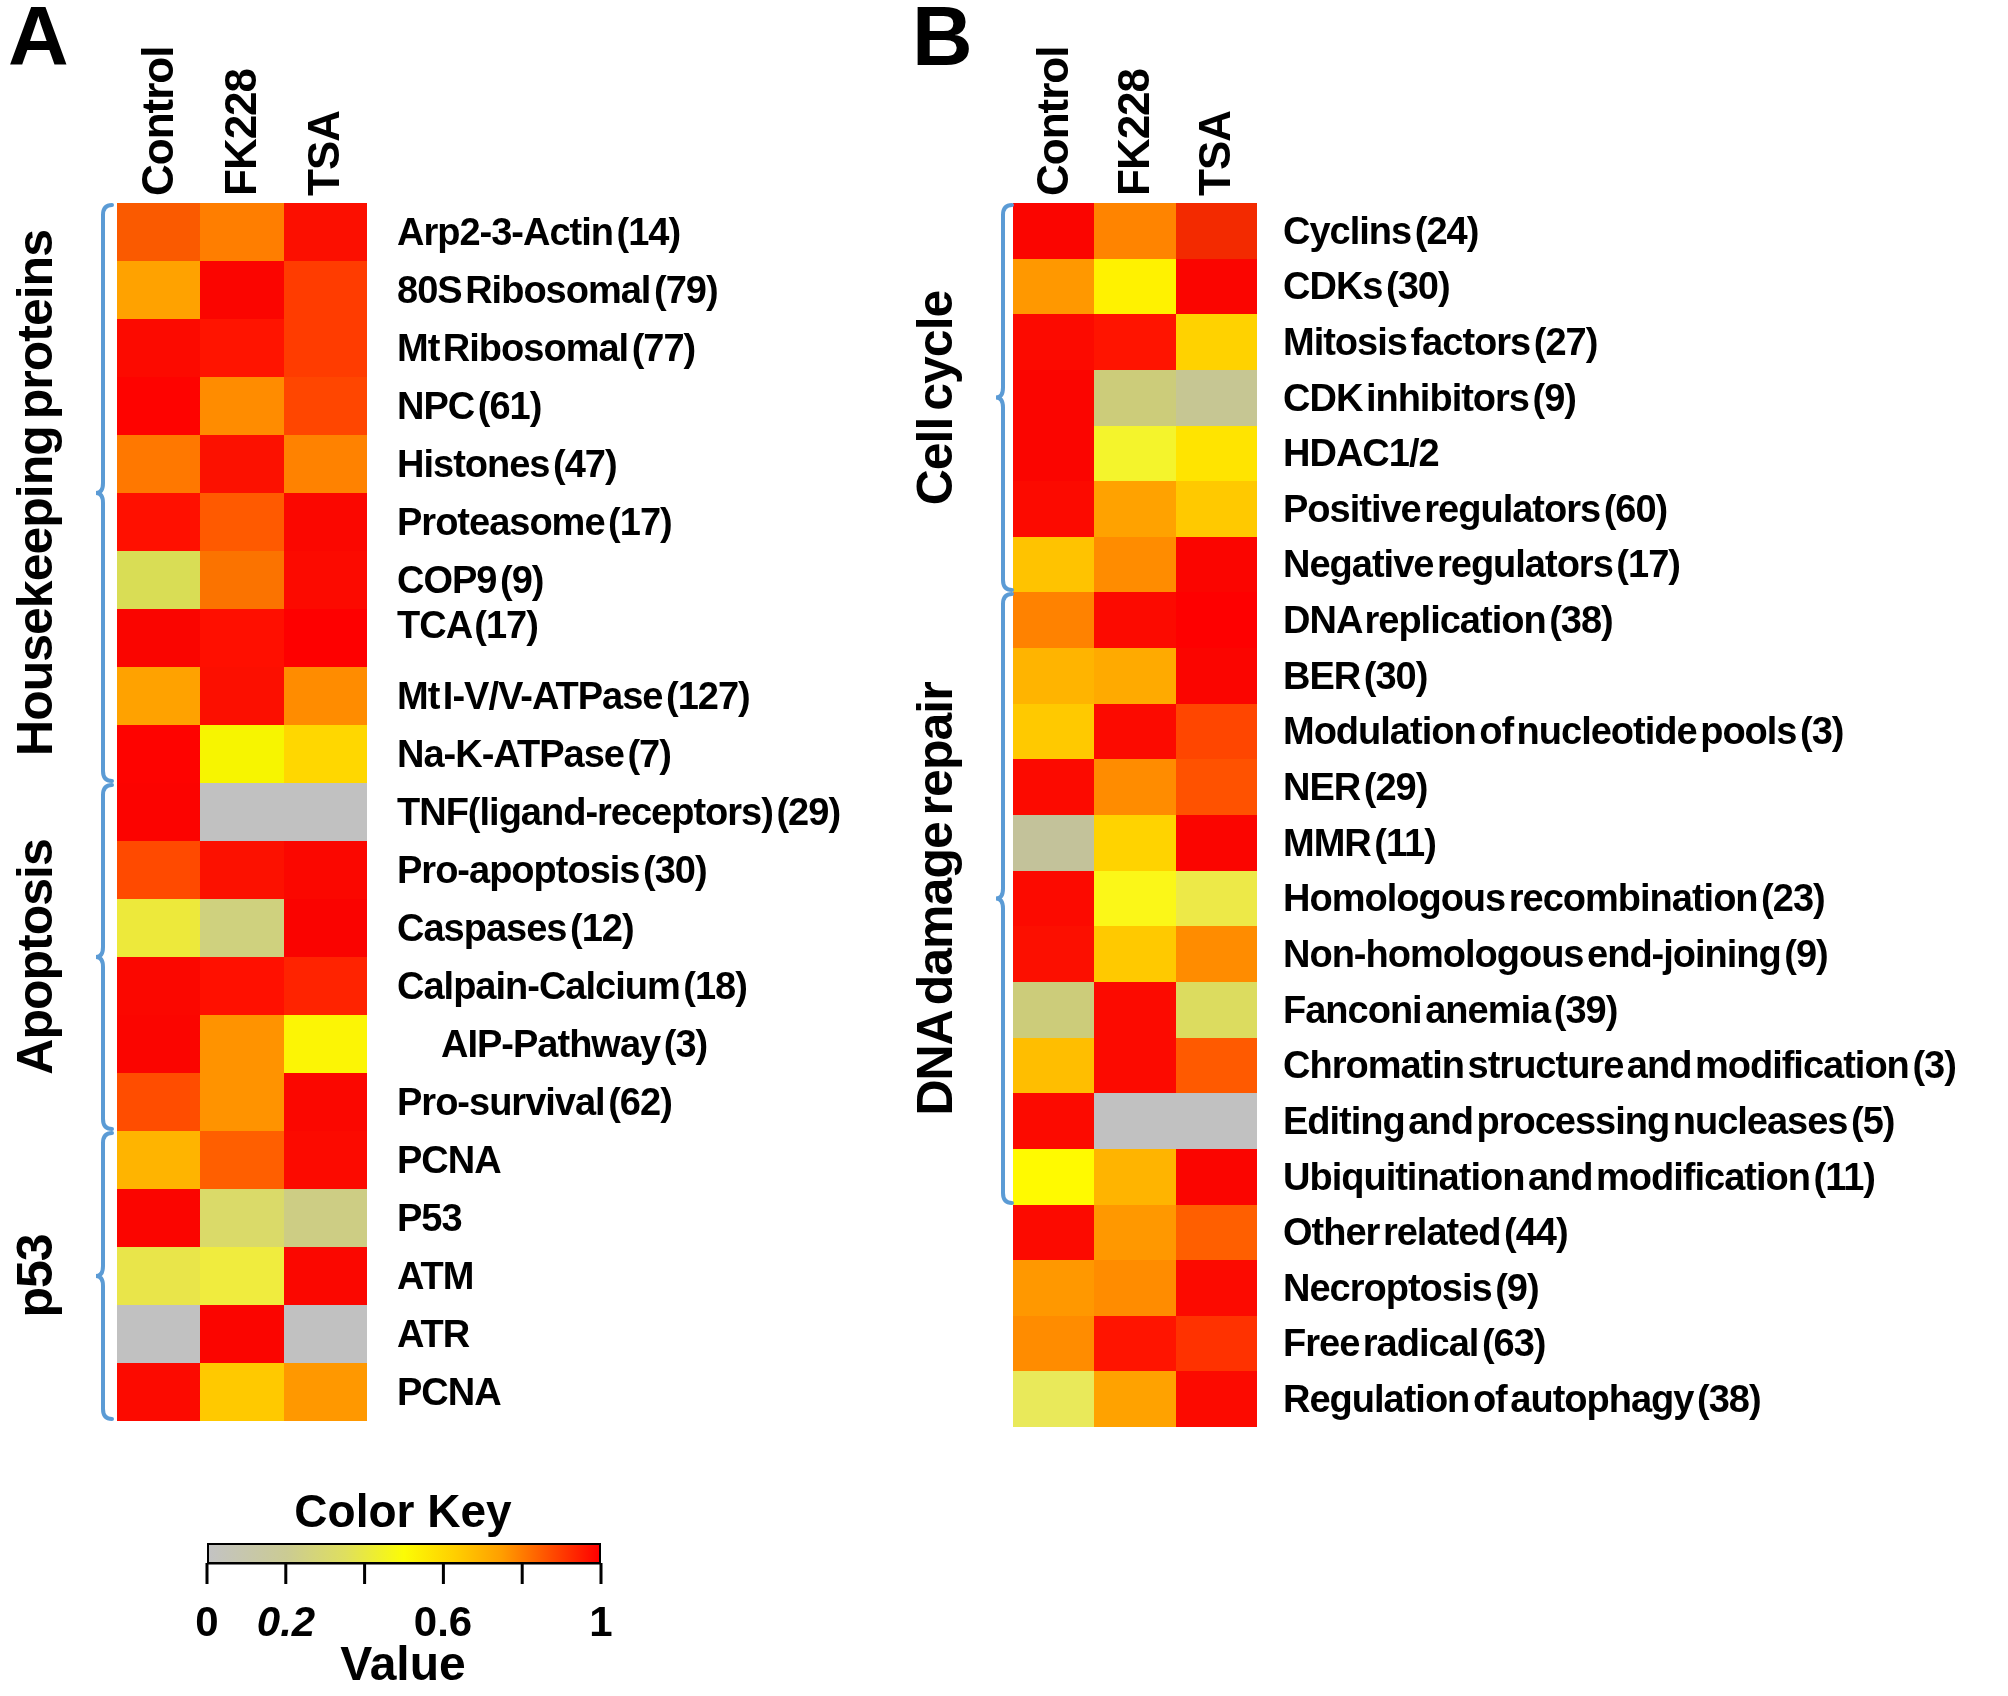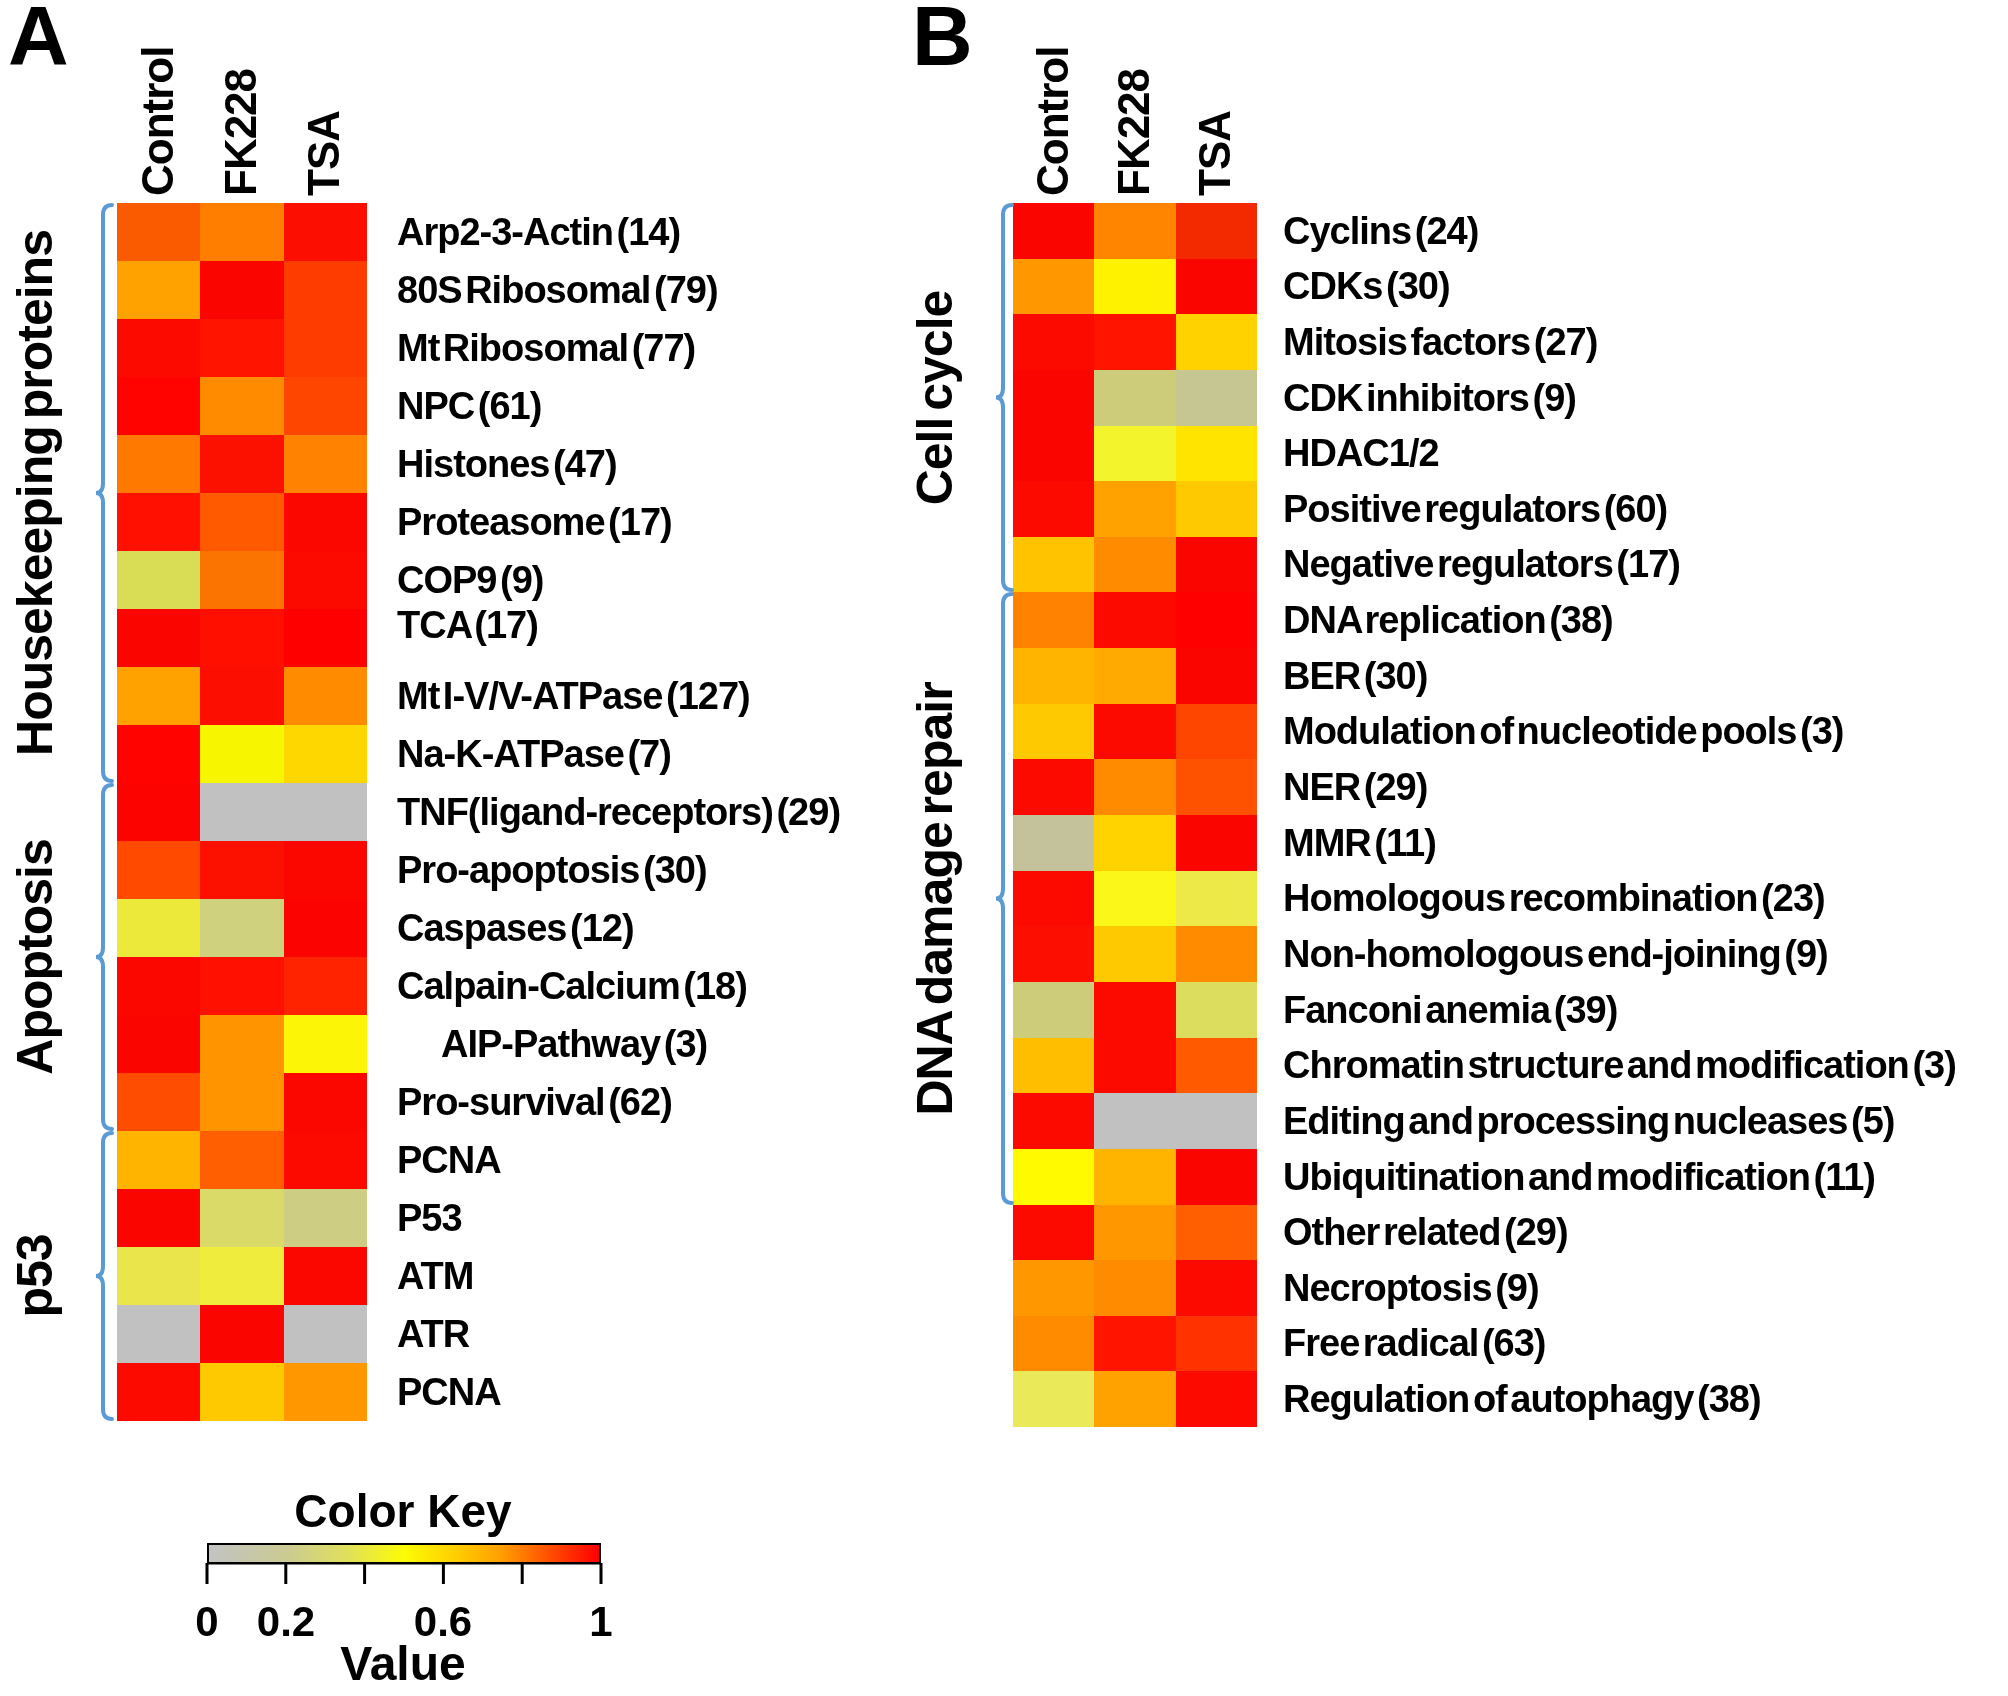--- a/index.html
+++ b/index.html
@@ -196,21 +196,21 @@
       <div class="cell" title="Editing and processing nucleases (5) / FK228 = 0" style="left: 1094px; top: 1093px; width: 82px; height: 56px; background: rgb(193, 193, 193);"></div>
       <div class="cell" title="Editing and processing nucleases (5) / TSA = 0" style="left: 1176px; top: 1093px; width: 81px; height: 56px; background: rgb(193, 193, 193);"></div>
       <div class="row-label" style="left: 1283px; top: 1093px; height: 56px;">Editing and processing nucleases (5)</div>
       <div class="cell" title="Ubiquitination and modification (11) / Control = 0.51" style="left: 1013px; top: 1149px; width: 81px; height: 56px; background: rgb(255, 250, 0);"></div>
       <div class="cell" title="Ubiquitination and modification (11) / FK228 = 0.66" style="left: 1094px; top: 1149px; width: 82px; height: 56px; background: rgb(255, 180, 0);"></div>
       <div class="cell" title="Ubiquitination and modification (11) / TSA = 0.99" style="left: 1176px; top: 1149px; width: 81px; height: 56px; background: rgb(251, 5, 0);"></div>
       <div class="row-label" style="left: 1283px; top: 1149px; height: 56px;">Ubiquitination and modification (11)</div>
       <div class="cell" title="Other related (29) / Control = 0.98" style="left: 1013px; top: 1205px; width: 81px; height: 55px; background: rgb(252, 10, 0);"></div>
       <div class="cell" title="Other related (29) / FK228 = 0.72" style="left: 1094px; top: 1205px; width: 82px; height: 55px; background: rgb(255, 152, 0);"></div>
       <div class="cell" title="Other related (29) / TSA = 0.84" style="left: 1176px; top: 1205px; width: 81px; height: 55px; background: rgb(255, 95, 0);"></div>
-      <div class="row-label" style="left: 1283px; top: 1205px; height: 55px;">Other related (29)</div>
+      <div class="row-label" style="left: 1283px; top: 1205px; height: 55px;">Other related (44)</div>
       <div class="cell" title="Necroptosis (9) / Control = 0.72" style="left: 1013px; top: 1260px; width: 81px; height: 56px; background: rgb(255, 152, 0);"></div>
       <div class="cell" title="Necroptosis (9) / FK228 = 0.74" style="left: 1094px; top: 1260px; width: 82px; height: 56px; background: rgb(255, 140, 0);"></div>
       <div class="cell" title="Necroptosis (9) / TSA = 0.98" style="left: 1176px; top: 1260px; width: 81px; height: 56px; background: rgb(252, 10, 0);"></div>
       <div class="row-label" style="left: 1283px; top: 1260px; height: 56px;">Necroptosis (9)</div>
       <div class="cell" title="Free radical (63) / Control = 0.74" style="left: 1013px; top: 1316px; width: 81px; height: 55px; background: rgb(255, 140, 0);"></div>
       <div class="cell" title="Free radical (63) / FK228 = 0.97" style="left: 1094px; top: 1316px; width: 82px; height: 55px; background: rgb(255, 20, 0);"></div>
       <div class="cell" title="Free radical (63) / TSA = 0.92" style="left: 1176px; top: 1316px; width: 81px; height: 55px; background: rgb(255, 50, 0);"></div>
       <div class="row-label" style="left: 1283px; top: 1316px; height: 55px;">Free radical (63)</div>
       <div class="cell" title="Regulation of autophagy (38) / Control = 0.41" style="left: 1013px; top: 1371px; width: 81px; height: 56px; background: rgb(233, 233, 90);"></div>
       <div class="cell" title="Regulation of autophagy (38) / FK228 = 0.69" style="left: 1094px; top: 1371px; width: 82px; height: 56px; background: rgb(255, 162, 0);"></div>
@@ -227,19 +227,19 @@
     </div>
 
   <div id="color-key">
     <div class="ck-title" style="left:203px;top:1484px;width:400px">Color Key</div>
     <div class="ck-bar" id="ck-bar" style="left: 207px; top: 1543px; width: 394px; height: 21px; background: linear-gradient(to right, rgb(195, 195, 195) 0%, rgb(203, 203, 147) 20%, rgb(223, 223, 94) 35%, rgb(252, 252, 5) 50%, rgb(255, 207, 0) 63%, rgb(255, 158, 0) 75%, rgb(255, 74, 0) 88%, rgb(255, 0, 0) 100%);"></div>
     <svg id="ck-axis" class="bracket" style="left:197px;top:1562px" width="414" height="26">
         <path d="M 10 1 L 404 1 M 10 1 L 10 22 M 88.80000000000001 1 L 88.80000000000001 22 M 167.60000000000002 1 L 167.60000000000002 22 M 246.39999999999998 1 L 246.39999999999998 22 M 325.20000000000005 1 L 325.20000000000005 22 M 404 1 L 404 22 " stroke="#000" stroke-width="3" fill="none"></path>
       </svg>
     <div id="ck-labels">
         <div class="ck-ticklabel" style="left: 147px; top: 1598px; width: 120px;">0</div>
-        <div class="ck-ticklabel" style="left: 226px; top: 1598px; width: 120px;">0.2</div>
+        <div class="ck-ticklabel" style="left: 226px; top: 1598px; width: 120px; font-style: italic;">0.2</div>
         <div class="ck-ticklabel" style="left: 383px; top: 1598px; width: 120px;">0.6</div>
         <div class="ck-ticklabel" style="left: 541px; top: 1598px; width: 120px;">1</div>
       </div>
     <div class="ck-xlabel" style="left:203px;top:1636px;width:400px">Value</div>
   </div>
 </div>
 
 </body></html>

